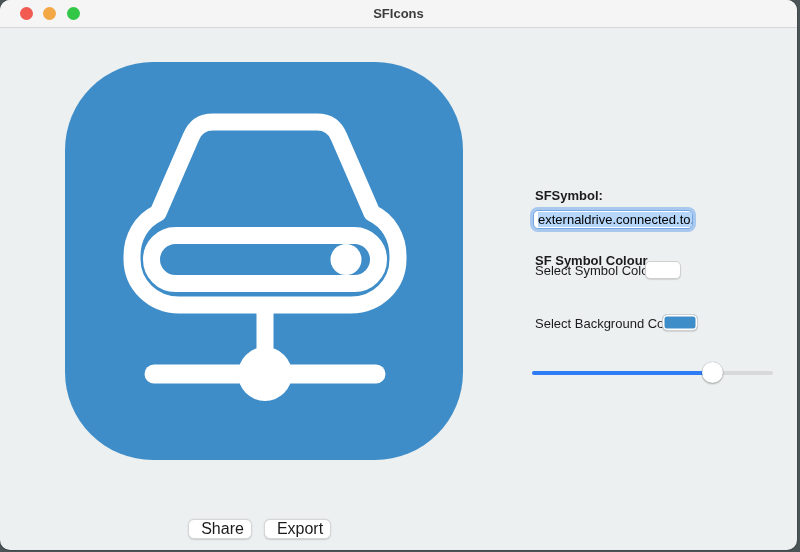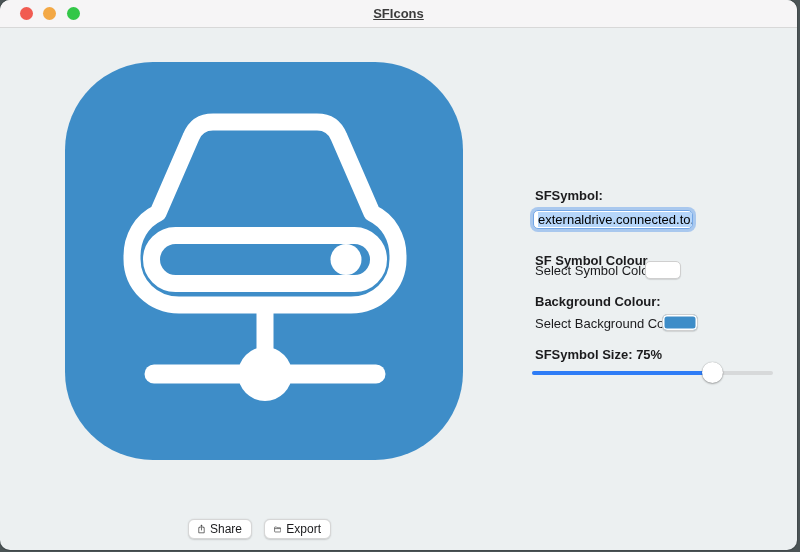--- a/index.html
+++ b/index.html
@@ -6,21 +6,21 @@
     font-family:"Liberation Sans",sans-serif;background:#4b5456;}
   *{box-sizing:border-box;}
 
   .window{position:absolute;left:0;top:0;width:797px;height:550px;
     background:#ecf0f1;border-radius:10px;overflow:hidden;
     box-shadow:0 0 0 1px rgba(0,0,0,0.12);}
 
   .titlebar{position:absolute;left:0;top:0;width:100%;height:28px;
     background:#f6f5f6;border-bottom:1px solid #d8d8d8;}
   .title{position:absolute;left:0;top:0;width:100%;height:28px;
-    line-height:28px;text-align:center;font-size:13px;font-weight:700;color:#3c3c3c;text-decoration:underline;}
+    line-height:28px;text-align:center;font-size:13px;font-weight:700;color:#3c3c3c;}
   .tl{position:absolute;top:7px;width:13px;height:13px;border-radius:50%;}
   .tl.red{left:20px;background:#f15b51;}
   .tl.yellow{left:43px;background:#f3a845;}
   .tl.green{left:67px;background:#33c748;}
 
   .preview{position:absolute;left:65px;top:62px;width:398px;height:398px;
     border-radius:88px;background:#3e8dc8;}
   .preview svg{position:absolute;left:0;top:0;width:100%;height:100%;color:#ffffff;}
 
   .lbl{position:absolute;font-size:13px;color:#1b1b1d;white-space:nowrap;}
@@ -43,21 +43,21 @@
     border-radius:2px;background:#d7d9da;}
   .slider .fill{position:absolute;left:0;top:9px;height:4px;
     border-radius:2px;background:#2e7cf6;}
   .slider .thumb{position:absolute;top:0;width:21px;height:21px;border-radius:50%;
     background:#ffffff;box-shadow:0 0 1px rgba(0,0,0,0.35),0 1px 2px rgba(0,0,0,0.3);}
 
   .btn{position:absolute;top:519px;height:20px;background:#ffffff;
     border:1px solid #d6d6d6;border-radius:6px;
     box-shadow:0 0.5px 1.5px rgba(0,0,0,0.15);
     display:flex;align-items:center;justify-content:center;gap:5px;
-    font-size:12px;color:#1b1b1d;padding:0 9px;}
+    font-size:16px;color:#1b1b1d;padding:0 9px;}
   .btn svg{display:block;color:#333;}
   .btn.share{left:188px;width:64px;}
   .btn.export{left:264px;width:67px;text-align:center;}
 </style>
 </head>
 <body>
 
 <div class="window">
 
   <div class="titlebar">
@@ -87,26 +87,24 @@
 
   <div class="field">
     <span class="sel">externaldrive.connected.to.line.below</span>
   </div>
 
   <div class="lbl bold" style="left:535px;top:253px;">SF Symbol Colour</div>
 
   <div class="lbl" style="left:535px;top:263px;">Select Symbol Colour</div>
   <div class="well symbol" style="background: rgb(255, 255, 255);"></div>
 
-  <div class="lbl bold" style="left:535px;top:294px;">Background Colour:</div>
 
   <div class="lbl" style="left:535px;top:316px;">Select Background Colour</div>
   <div class="well background" style="background: rgb(62, 141, 200);"></div>
 
-  <div class="lbl bold" style="left:535px;top:347px;">SFSymbol Size: 75%</div>
 
   <div class="slider">
     <div class="track"></div>
     <div class="fill" style="width: 75%; background: rgb(46, 124, 246);"></div>
     <div class="thumb" style="left: calc(75% - 10.5px);"></div>
   </div>
 
   <div class="btn share">
     <svg width="11" height="14" viewBox="0 0 11 14">
       <g fill="none" stroke="currentColor" stroke-width="1.1" stroke-linecap="round" stroke-linejoin="round">

